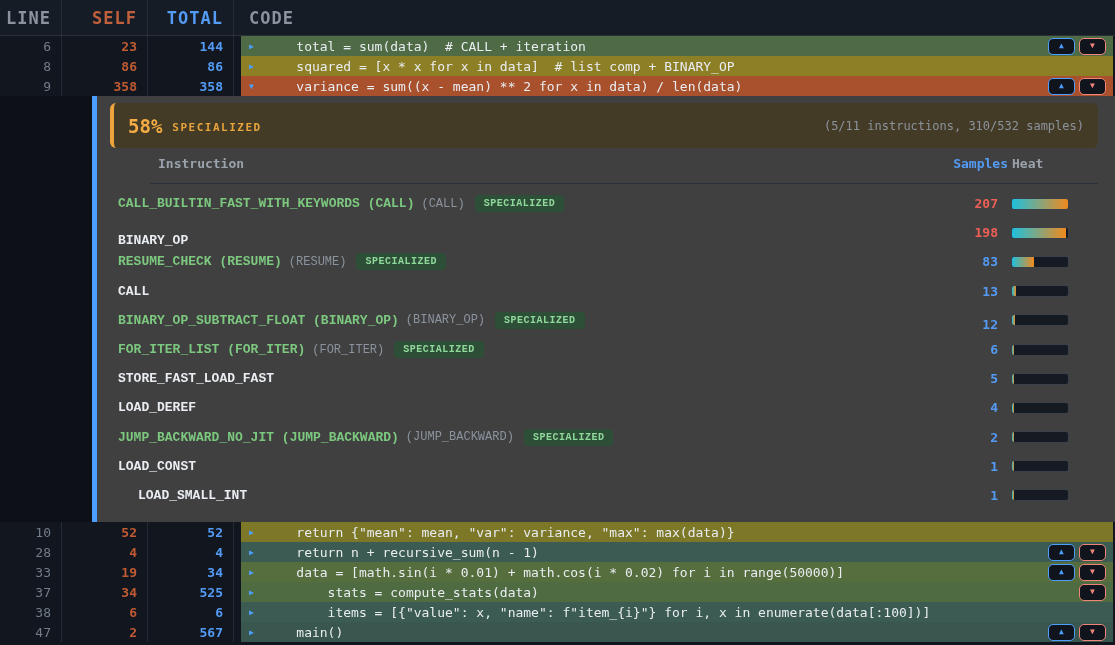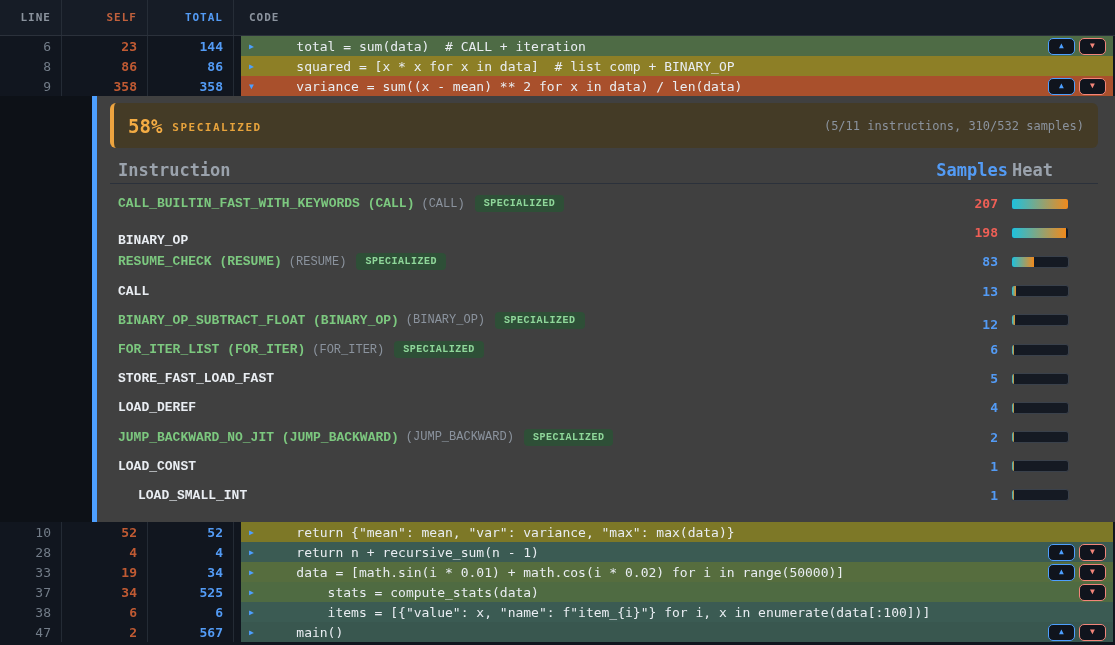--- a/index.html
+++ b/index.html
@@ -11,21 +11,21 @@
     -webkit-font-smoothing:antialiased;
   }
   .app { width:1115px; height:645px; position:relative; }
 
   
   .grid { display:grid; grid-template-columns:62px 86px 86px 1fr; }
 
   
   .thead-bar {
     height:36px; background:#161c26; border-bottom:1px solid #2b313b;
-    align-items:center; font-size:11px; font-weight:bold; letter-spacing:1px;
+    align-items:center; font-size:17px; font-weight:bold; letter-spacing:1px;
   }
   .thead-bar > div { height:100%; display:flex; align-items:center; }
   .h-line, .h-self, .h-total { justify-content:flex-end; padding-right:10px; border-right:1px solid #262d37; }
   .h-line { color:#8b939e; }
   .h-self { color:#c0603c; }
   .h-total { color:#539bf5; }
   .h-code { color:#8b939e; padding-left:15px; }
 
   
   .crow { height:20px; align-items:stretch; font-size:13px; }
@@ -68,22 +68,22 @@
     position:absolute; left:110px; top:7px; width:988px; height:45px;
     background:#443b26; border-left:4px solid #eda43f; border-radius:6px;
     display:flex; align-items:center; padding-left:14px; padding-right:14px;
   }
   .pct { font-size:19px; font-weight:bold; color:#f4ac44; }
   .pct-label { font-size:11px; font-weight:bold; letter-spacing:1.5px; color:#e7a33c; margin-left:10px; margin-top:3px; }
   .pct-summary { margin-left:auto; font-size:12px; color:#8b939e; }
 
   .itable { position:absolute; left:110px; top:60px; width:988px; }
   .ithead {
-    display:flex; align-items:center; height:28px; border-bottom:1px solid #2b313b;
-    font-size:17px; font-weight:bold;
+    display:flex; height:28px; border-bottom:1px solid #2b313b;
+    font-size:13px; font-weight:bold;margin-left:40px;
   }
   .th-instr { flex:1; padding-left:8px; color:#9aa2ac; }
   .th-samples { width:120px; text-align:right; padding-right:3px; color:#539bf5; }
   .th-heat { width:87px; padding-left:1px; color:#9aa2ac; }
 
   .irows { padding-top:5px; }
   .irow { display:flex; align-items:center; height:29.2px; }
   .iname { flex:1; padding-left:8px; display:flex; align-items:center; min-width:0; white-space:nowrap;font-family:Liberation Mono, monospace; }
   .opname { font-size:13px; font-weight:bold; }
   .ifam { font-size:12px; color:#8b939e; margin-left:7px; }

